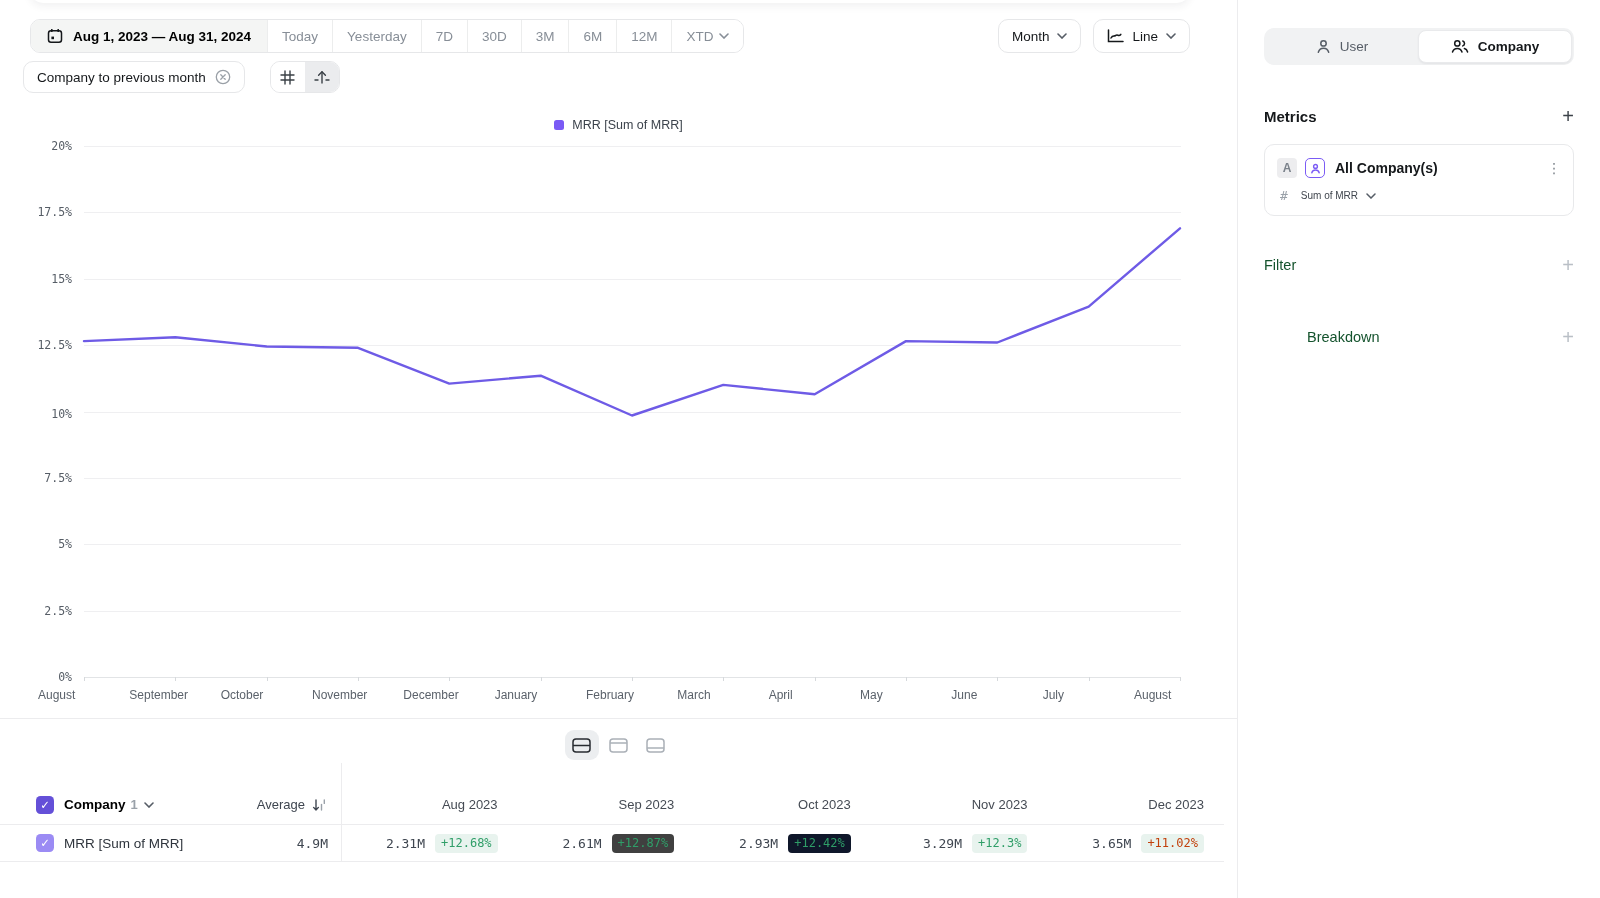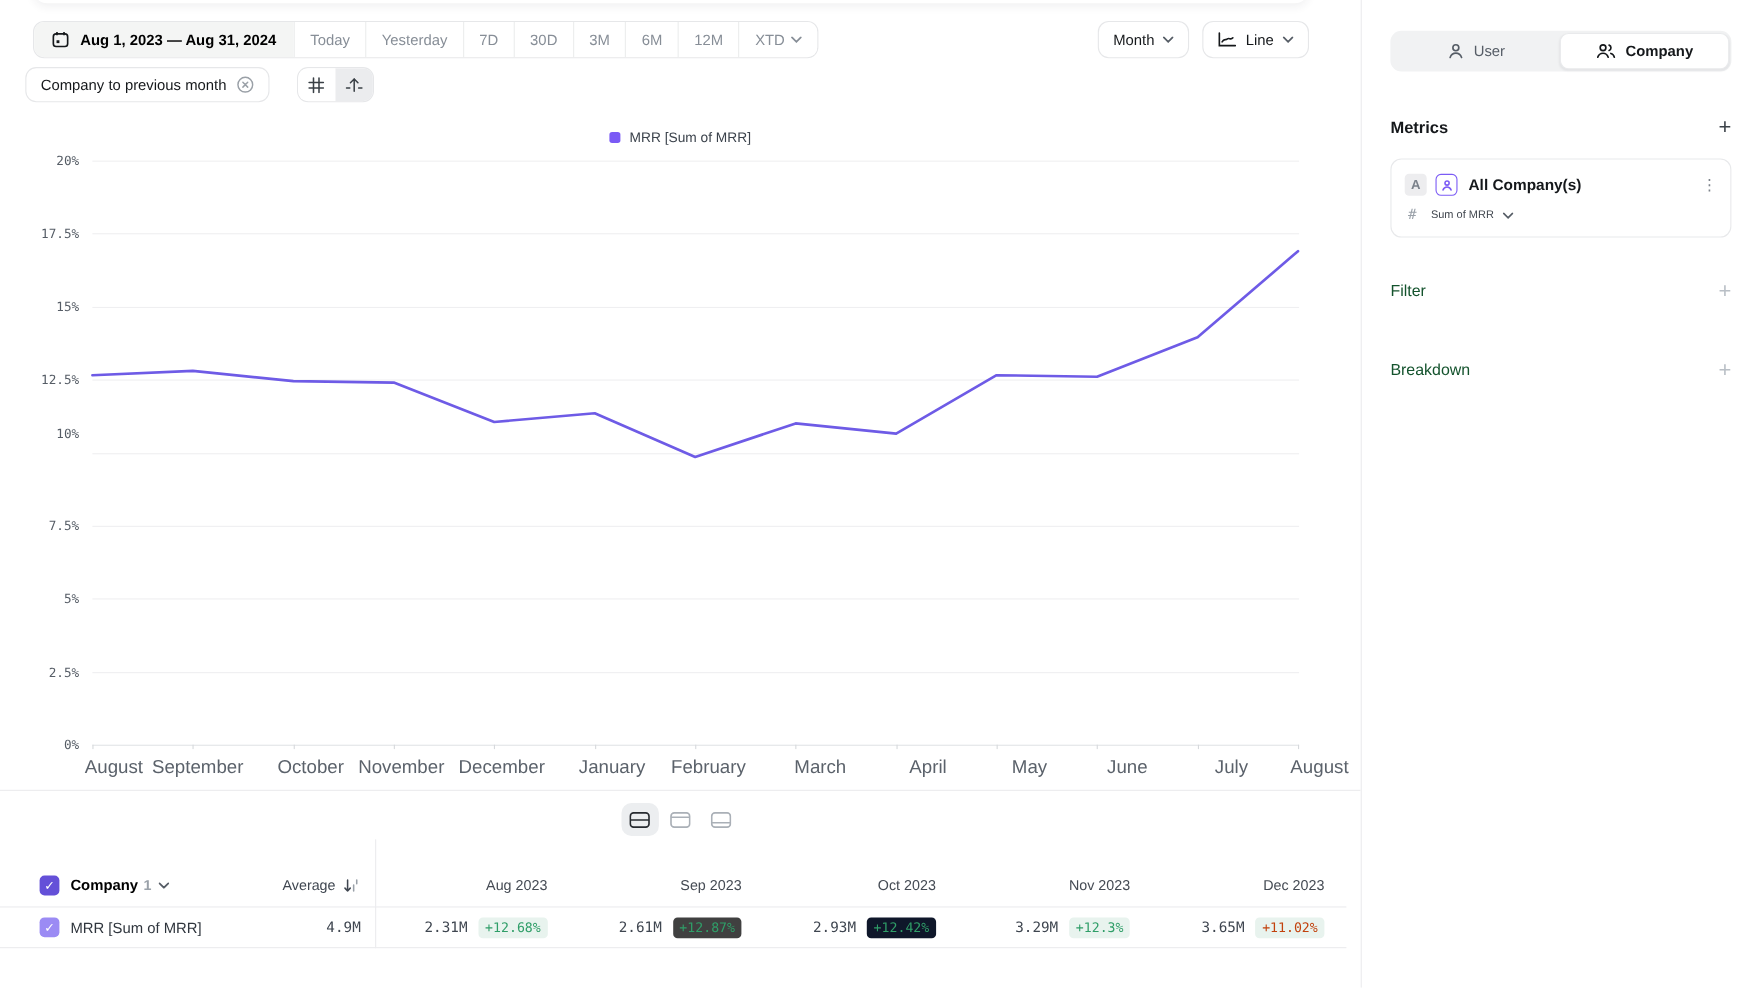--- a/index.html
+++ b/index.html
@@ -42,21 +42,21 @@
   .legend { position:absolute; top:118px; left:0; width:1237px; display:flex;
     justify-content:center; align-items:center; gap:8px; font-size:12.5px; color:#3c434c; }
   .legend-swatch { width:10px; height:10px; border-radius:2.5px; }
 
   
   #chart { position:absolute; top:146px; left:0; width:1200px; height:560px; }
   .gridline { position:absolute; left:84px; width:1097px; height:1px; background:#efeff1; }
   .gridline.axis { background:#e2e4e6; }
   .y-label { position:absolute; left:0; width:72px; text-align:right; font-size:11.5px;
     color:#565d66; font-family:"DejaVu Sans Mono", monospace; }
-  .x-label { position:absolute; width:92px; text-align:right; font-size:17px; color:#5b626b; top:542px; }
+  .x-label { position:absolute; width:92px; text-align:left; font-size:12px; color:#5b626b; top:542px; }
   .x-tick { position:absolute; width:1px; height:4px; top:531px; background:#d6d9dc; }
   #chart svg { position:absolute; left:84px; top:0; overflow:visible; }
 
   
   .section-divider { position:absolute; top:718px; left:0; width:1237px; height:1px; background:#ececee; }
   .layout-toggles { position:absolute; top:730px; left:0; width:1237px; display:flex;
     justify-content:center; gap:3px; }
   .lt-btn { width:34px; height:30px; border:none; background:transparent; border-radius:9px;
     display:flex; align-items:center; justify-content:center; cursor:pointer; }
   .lt-btn.active { background:#eceef0; }
@@ -103,21 +103,21 @@
   .mc-entity-icon { width:20px; height:20px; margin-left:8px; border:1.5px solid #7b5bf5;
     border-radius:5px; display:flex; align-items:center; justify-content:center; }
   .mc-name { margin-left:10px; font-size:14px; font-weight:600; flex:1; }
   .dots { border:none; background:none; color:#7d838b; font-size:14px; letter-spacing:0;
     cursor:pointer; line-height:0.6; }
   .mc-row2 { margin-top:10px; display:flex; align-items:center; padding-left:3px; }
   .mc-hash { font-size:13px; color:#9aa1a9; font-family:"DejaVu Sans Mono", monospace; }
   .mc-agg { margin-left:13px; margin-right:8px; font-size:10px; font-weight:500; color:#40464e; cursor:pointer; }
   .section-label { font-size:14.5px; font-weight:400; color:#14532d; }
   .filter-row { margin-top:39px; }
-  .breakdown-row { margin-top:52px; }
+  .breakdown-row { margin-top:52px;margin-left:43px; }
 
   .icon-svg { display:block; }
 </style>
 </head>
 <body>
 
 <div class="app">
 
   <div class="main">
     <div class="header-shadow"></div>
@@ -198,21 +198,21 @@
     <div id="chart">
         <div class="gridline axis" style="top: 531px;"></div>
         <div class="y-label" style="top: 524px;">0%</div>
         <div class="gridline" style="top: 464.625px;"></div>
         <div class="y-label" style="top: 457.625px;">2.5%</div>
         <div class="gridline" style="top: 398.25px;"></div>
         <div class="y-label" style="top: 391.25px;">5%</div>
         <div class="gridline" style="top: 331.875px;"></div>
         <div class="y-label" style="top: 324.875px;">7.5%</div>
         <div class="gridline" style="top: 265.5px;"></div>
-        <div class="y-label" style="top: 241px; padding-left: 13px;">10%</div>
+        <div class="y-label" style="top: 261px; padding-left: 13px;">10%</div>
         <div class="gridline" style="top: 199.125px;"></div>
         <div class="y-label" style="top: 192.125px;">12.5%</div>
         <div class="gridline" style="top: 132.75px;"></div>
         <div class="y-label" style="top: 125.75px;">15%</div>
         <div class="gridline" style="top: 66.375px;"></div>
         <div class="y-label" style="top: 59.375px;">17.5%</div>
         <div class="gridline" style="top: 0px;"></div>
         <div class="y-label" style="top: -7px;">20%</div>
         <div class="x-tick" style="left: 84px;"></div>
         <div class="x-label" style="left: 38px;">August</div>

